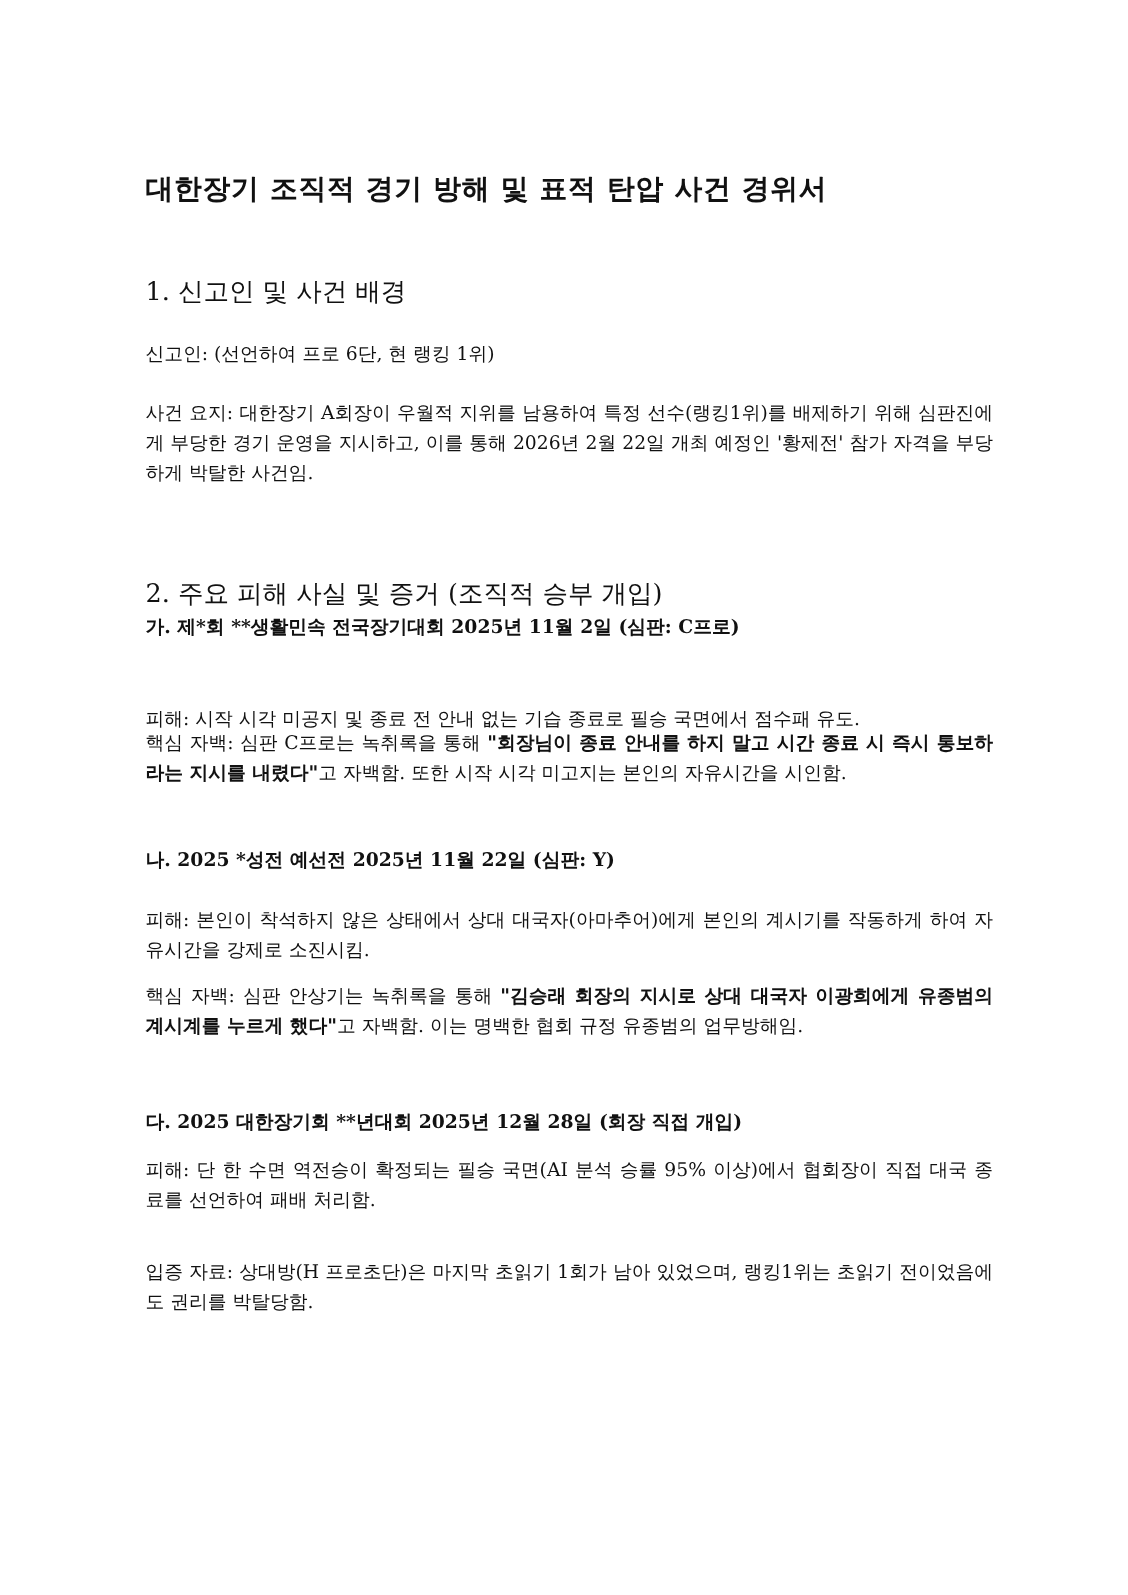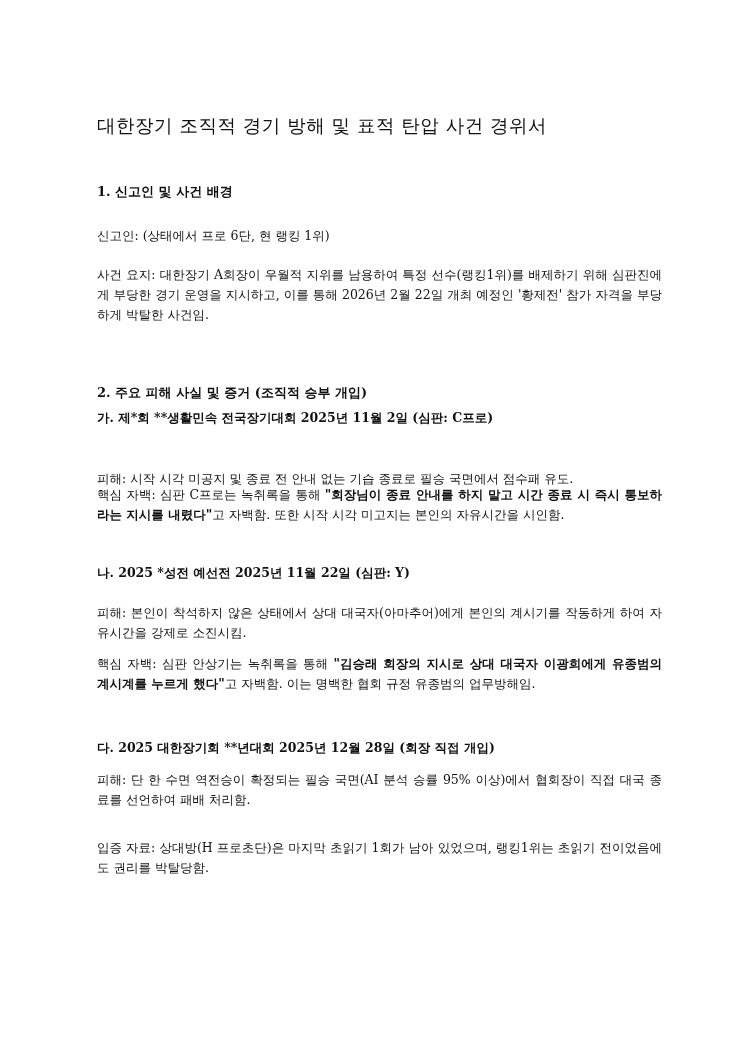--- a/index.html
+++ b/index.html
@@ -1,36 +1,36 @@
 <!DOCTYPE html>
 <html><head>
 <meta charset="utf-8">
 <style>
   html, body { margin: 0; padding: 0; background: #ffffff; }
   body { width: 752px; height: 1063px; position: relative; overflow: hidden;
          font-family: "DejaVu Serif", "Liberation Serif", serif; color: #111; }
   .page { position: absolute; left: 97px; top: 0; width: 565px; }
-  .title { position: absolute; top: 113px; left: 0; font-size: 18.5px; font-weight: normal; letter-spacing: 0.5px; white-space: nowrap; }
-  .h2 { position: absolute; left: 0; font-size: 13px; font-weight: bold; white-space: nowrap; }
+  .title { position: absolute; top: 113px; left: 0; font-size: 18.5px; font-weight: bold; letter-spacing: 0.5px; white-space: nowrap; }
+  .h2 { position: absolute; left: 0; font-size: 17px; font-weight: normal; white-space: nowrap; }
   .h3 { position: absolute; left: 0; font-size: 12.5px; font-weight: bold; white-space: nowrap; }
   .para { position: absolute; left: 0; width: 565px; font-size: 12.5px; line-height: 20px; text-align: justify; }
   .para b { font-weight: bold; }
   .lbl { font-weight: normal; }
 </style>
 </head>
 <body>
 
 <div class="page">
 
   <div class="title">대한장기 조직적 경기 방해 및 표적 탄압 사건 경위서</div>
 
   <div class="h2" style="top:183px">1. 신고인 및 사건 배경</div>
 
   <div class="para" style="top:226px">
-    <span class="lbl">신고인:</span><span> (상태에서 프로 6단, 현 랭킹 1위)</span>
+    <span class="lbl">신고인:</span><span> (선언하여 프로 6단, 현 랭킹 1위)</span>
   </div>
 
   <div class="para" style="top:265px">
     <span class="lbl">사건 요지:</span><span> 대한장기 A회장이 우월적 지위를 남용하여 특정 선수(랭킹1위)를 배제하기 위해 심판진에게 부당한 경기 운영을 지시하고, 이를 통해 2026년 2월 22일 개최 예정인 '황제전' 참가 자격을 부당하게 박탈한 사건임.</span>
   </div>
 
   <div class="h2" style="top:384px">2. 주요 피해 사실 및 증거 (조직적 승부 개입)</div>
 
   <div class="h3" style="top:410px">가. 제*회 **생활민속 전국장기대회 2025년 11월 2일 (심판: C프로)</div>
   <div class="para" style="top:469px">

